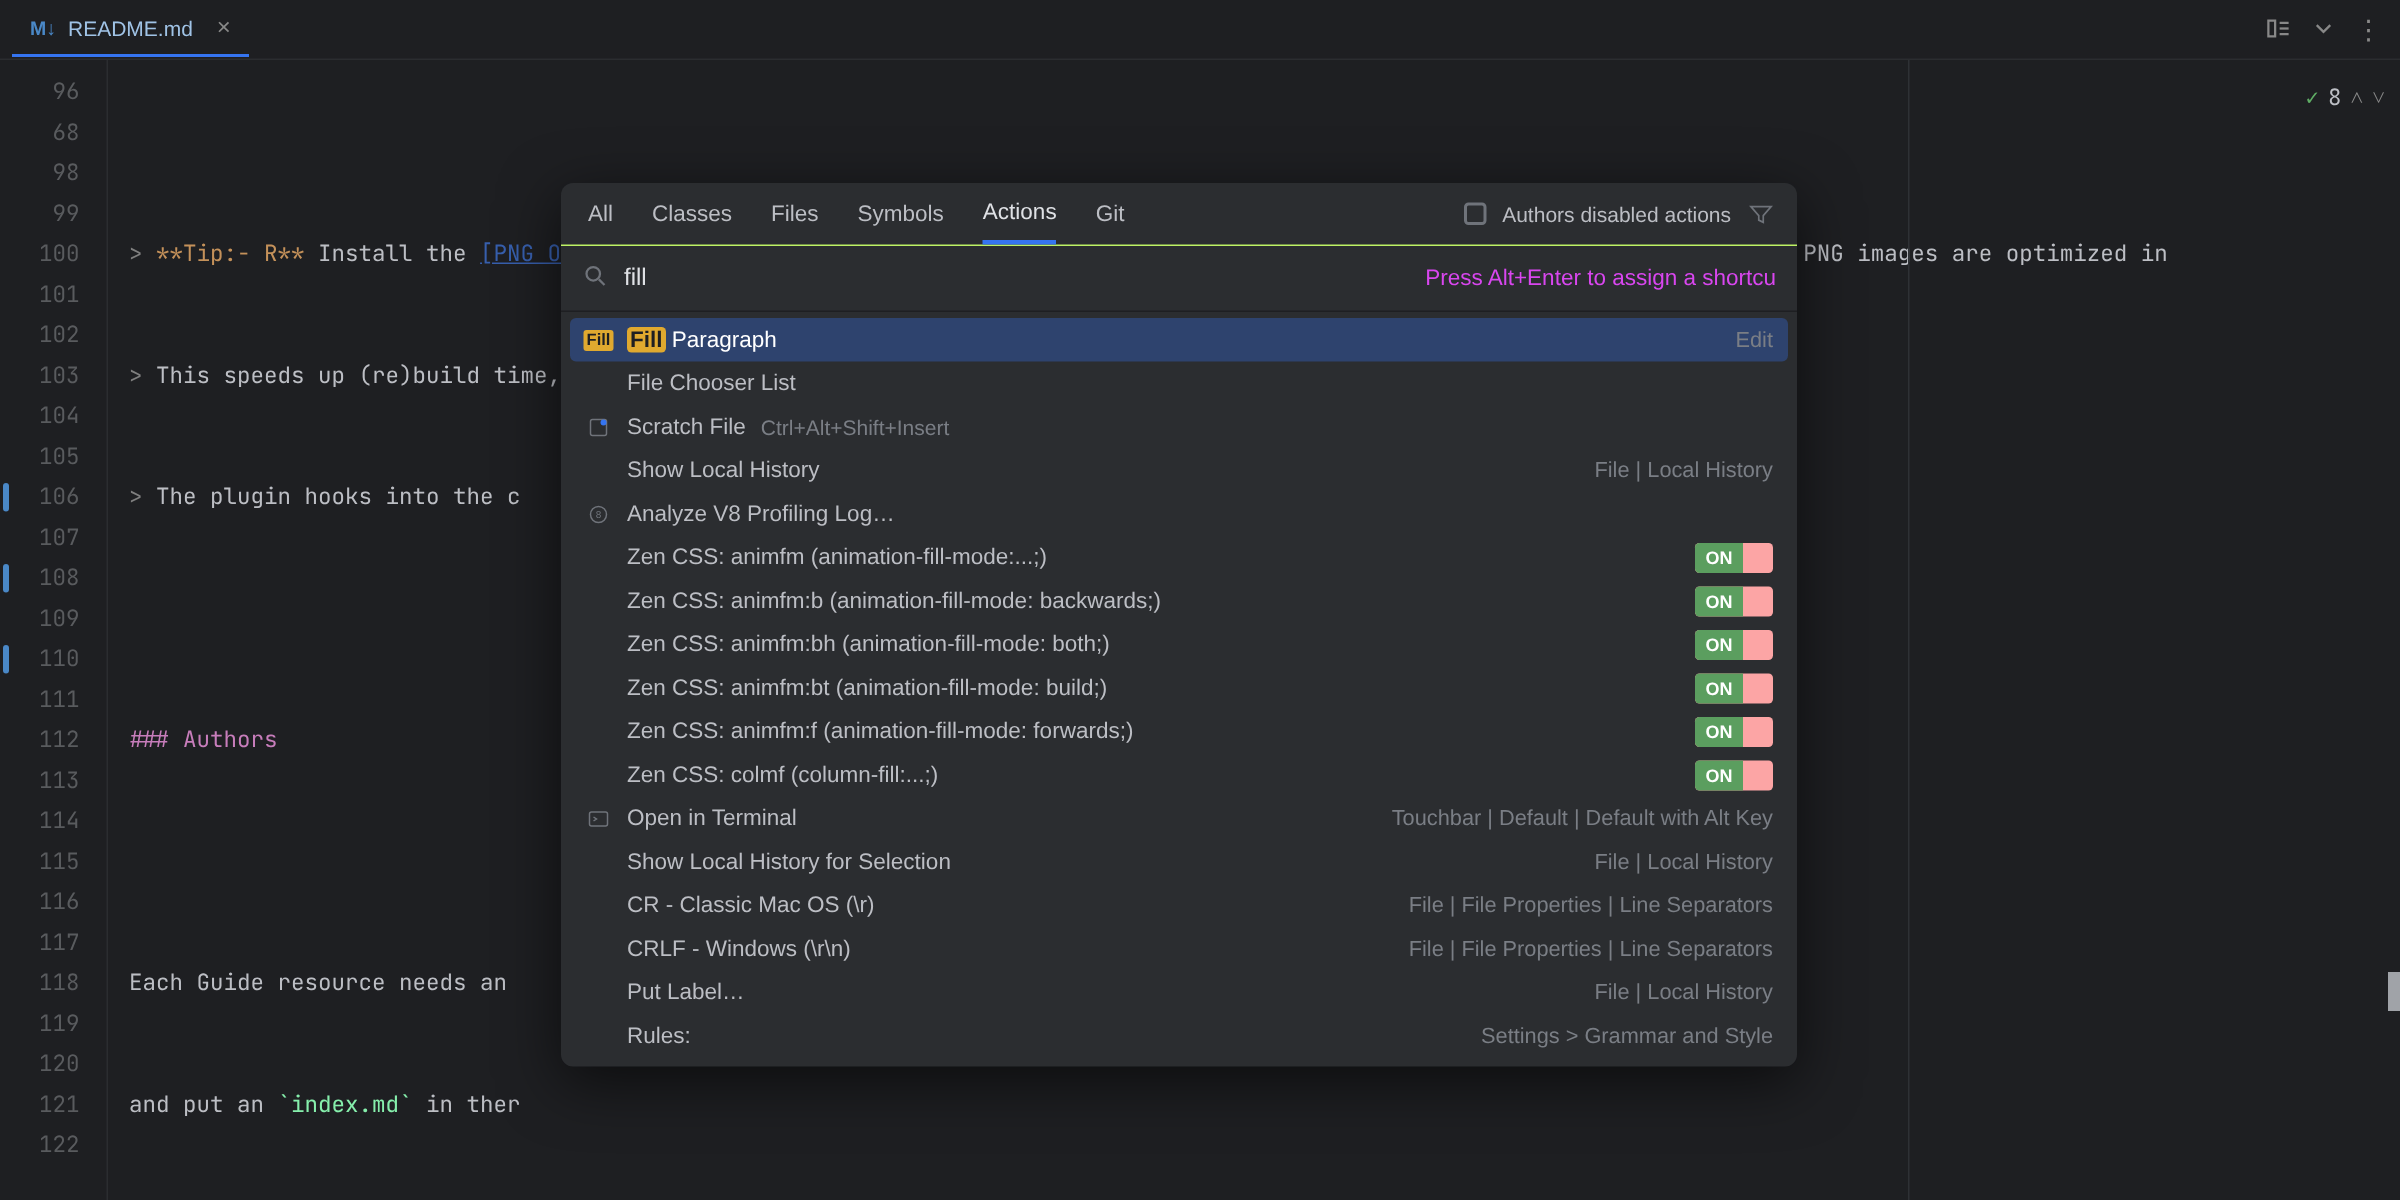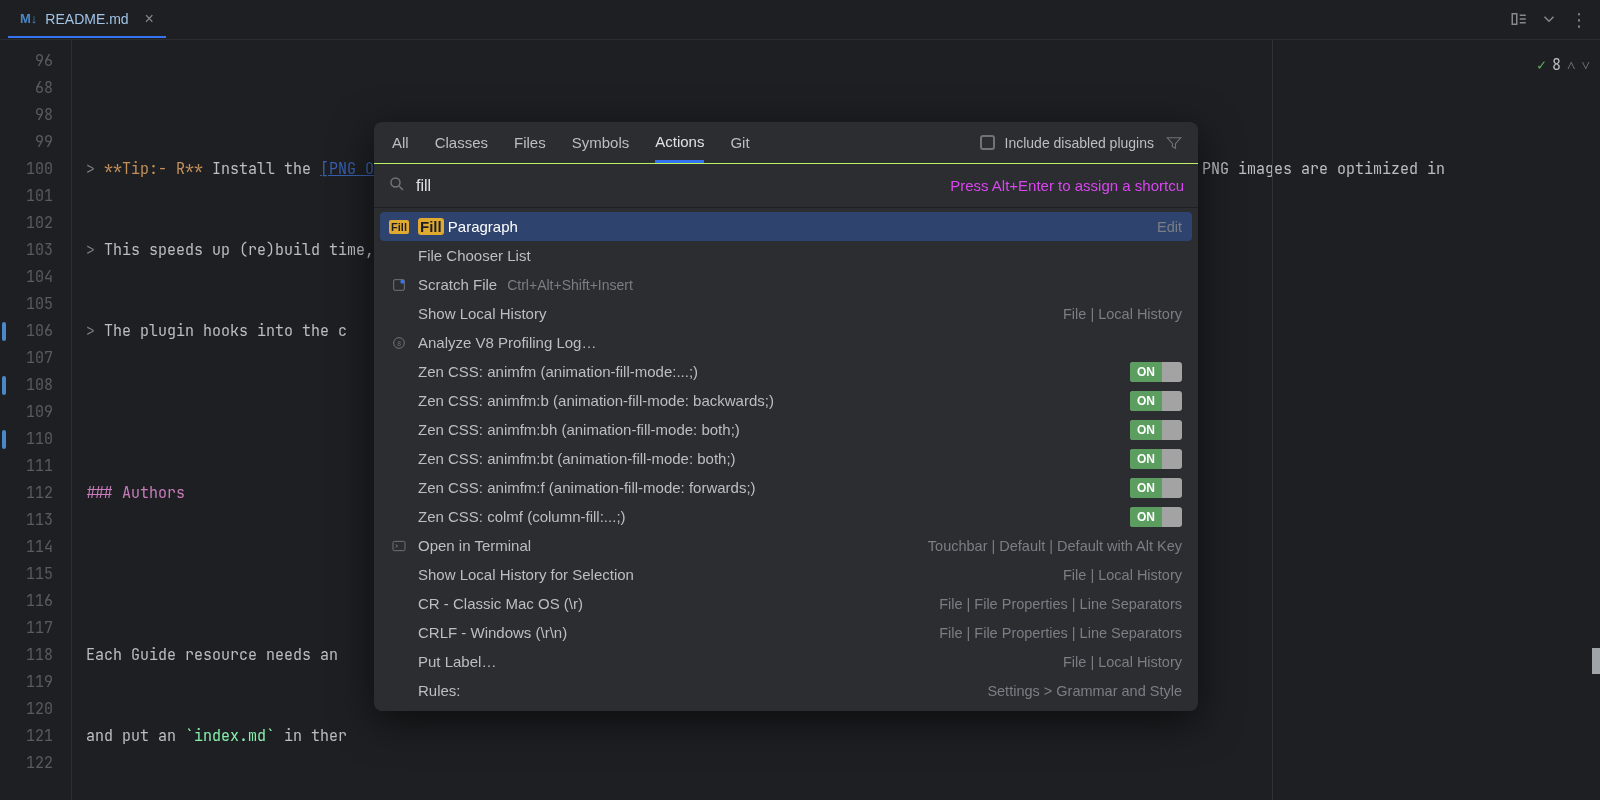--- a/index.html
+++ b/index.html
@@ -141,21 +141,21 @@
   .result .shortcut { color:#7a7e85; font-size:14px; margin-left:0;}
   .result .spacer { flex:1; }
   .result .meta { color:#7a7e85; font-size:14.5px; }
   .result .hl {
     background:#e0a92f; color:#1e1f22;
     border-radius:3px; padding:0 2px; font-weight:600;
   }
   .toggle {
     width:52px;height:20px;border-radius:3px;
     display:flex;align-items:center;
-    background:#a3a3a3; position:relative;
+    background:#fca5a5; position:relative;
   }
   .toggle .on { background:#5b9e5f;width:32px;height:100%;border-radius:3px 0 0 3px;
     display:flex;align-items:center;justify-content:center;color:#fff;font-size:12px;font-weight:600;}
   .toggle .knob { width:20px;height:20px;}
   .column-guide {
     position:absolute; top:40px; bottom:0; left:1272px;
     border-left:1px solid #2e3135;
     pointer-events:none;
   }
   .scroll-ind { position:absolute; right:0; top:608px; width:8px; height:26px; background:#a0a3a8;}
@@ -260,21 +260,21 @@
 <div class="popup">
   <div class="popup-tabs" id="ptabs">
     <div class="ptab">All</div>
       <div class="ptab">Classes</div>
       <div class="ptab">Files</div>
       <div class="ptab">Symbols</div>
       <div class="ptab active">Actions</div>
       <div class="ptab">Git</div>
       <div class="right">
       <span class="chk"></span>
-      <span>Include disabled plugins</span>
+      <span>Authors disabled actions</span>
       <span class="filter-icon">
         <svg viewBox="0 0 24 24" width="18" height="18">
             <path d="M3 5h18l-7 8v6l-4-2v-4z" fill="none" stroke="#6f737a" stroke-width="1.5"></path>
           </svg>
       </span>
     </div>
   </div>
   <div class="search-row">
     <span class="mag">
       <svg viewBox="0 0 24 24" width="18" height="18">
@@ -348,21 +348,21 @@
         <span class="iconslot"></span>
         <span class="label">Zen CSS: animfm:bh (animation-fill-mode: both;)</span>
         <span class="spacer"></span>
         <span class="toggle">
           <span class="on">ON</span>
           <span class="knob"></span>
         </span>
       </div>
       <div class="result">
         <span class="iconslot"></span>
-        <span class="label">Zen CSS: animfm:bt (animation-fill-mode: both;)</span>
+        <span class="label">Zen CSS: animfm:bt (animation-fill-mode: build;)</span>
         <span class="spacer"></span>
         <span class="toggle">
           <span class="on">ON</span>
           <span class="knob"></span>
         </span>
       </div>
       <div class="result">
         <span class="iconslot"></span>
         <span class="label">Zen CSS: animfm:f (animation-fill-mode: forwards;)</span>
         <span class="spacer"></span>

